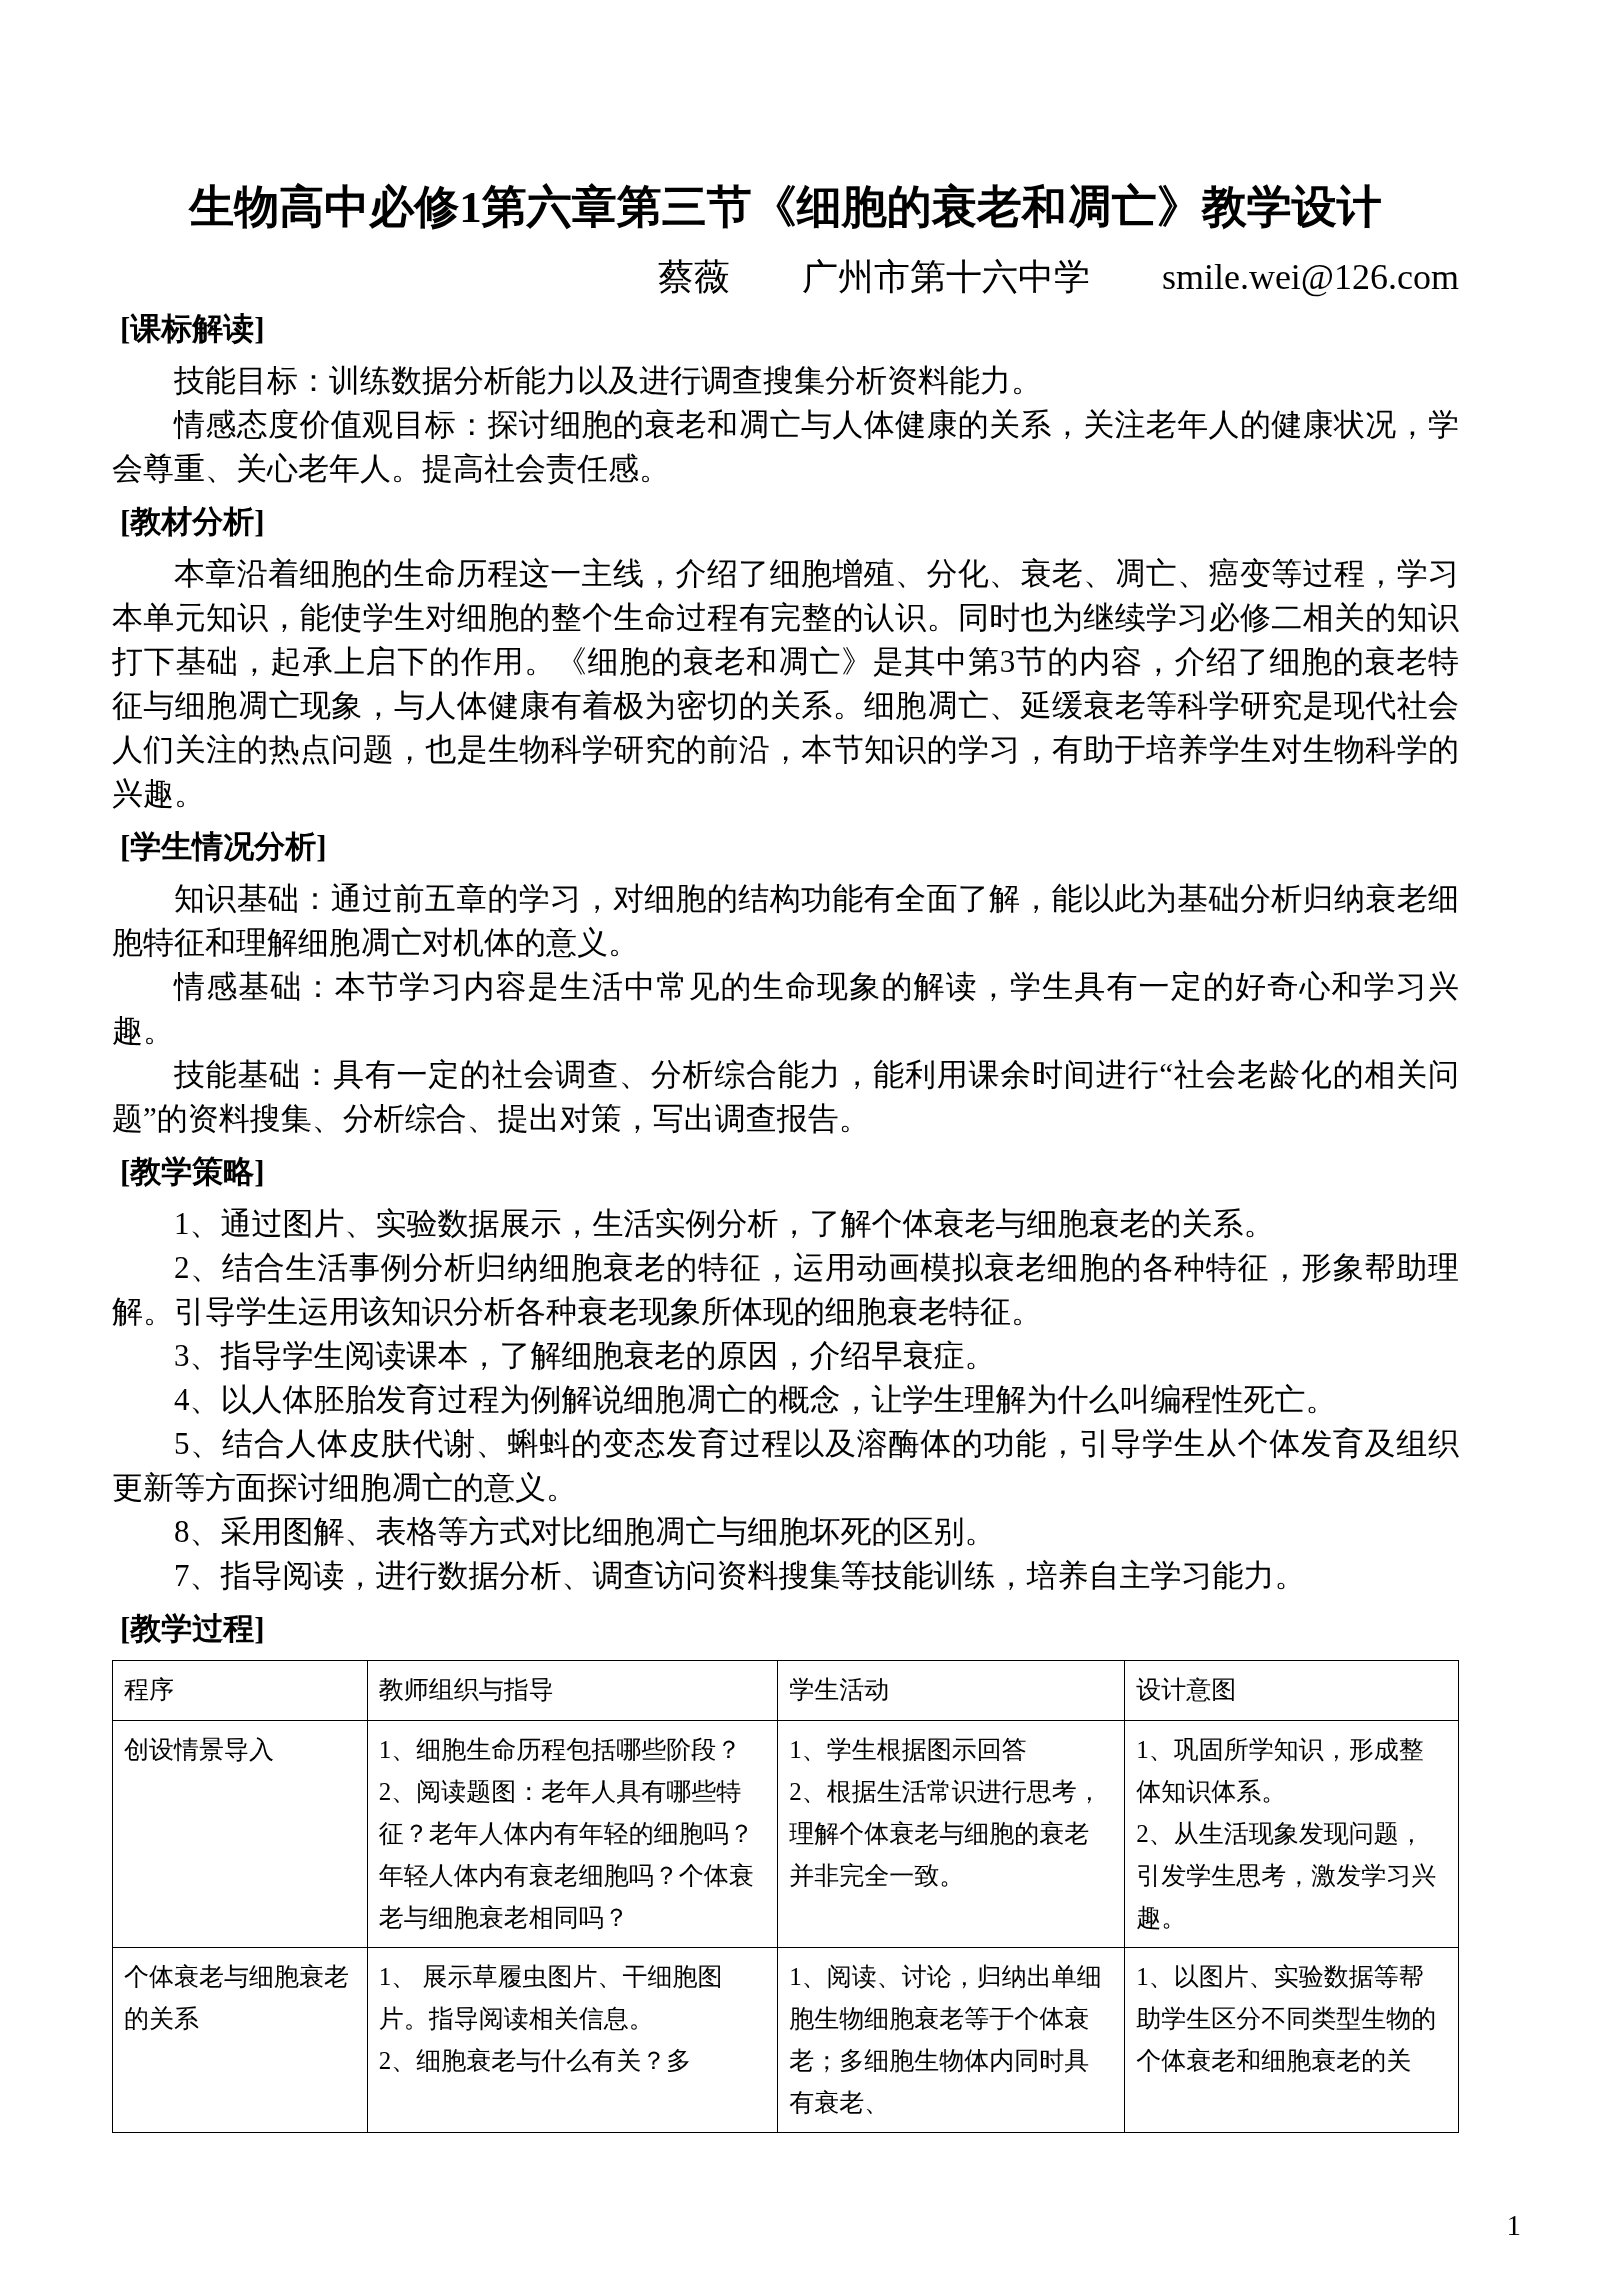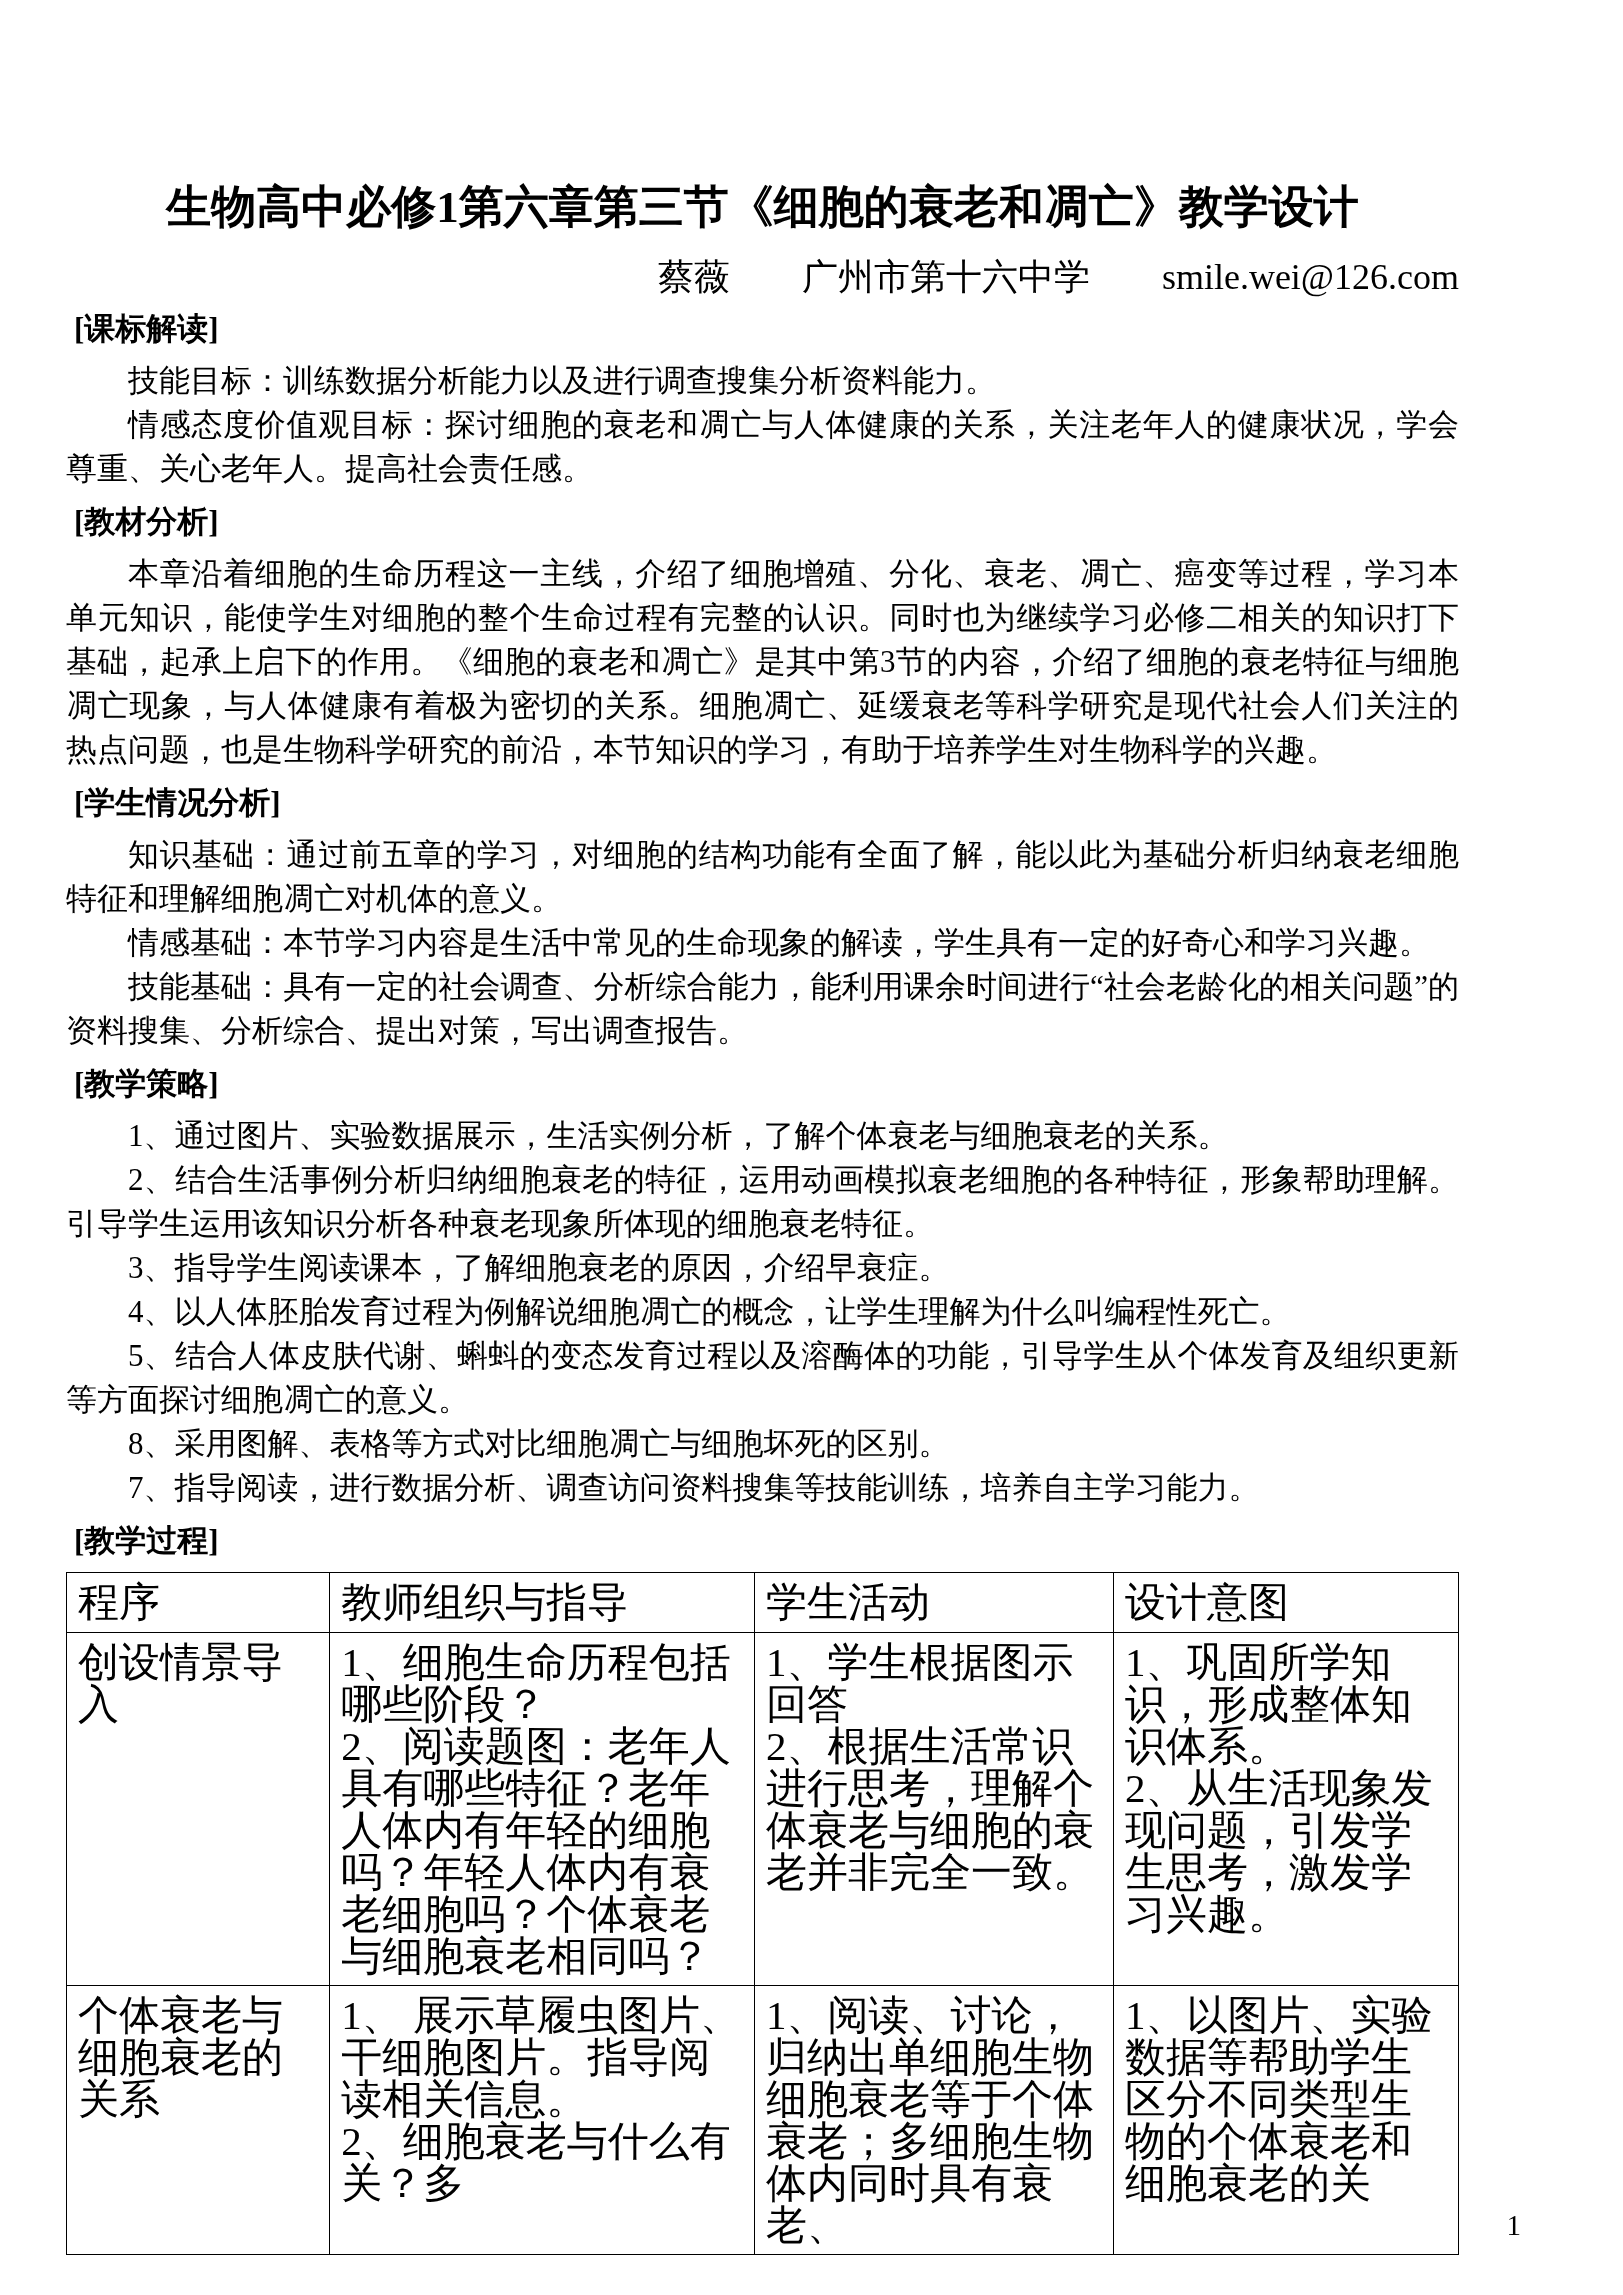--- a/index.html
+++ b/index.html
@@ -10,21 +10,21 @@
     font-family: "Liberation Serif", "DejaVu Serif", serif;
   }
   .page {
     position: relative;
     width: 1623px;
     height: 2295px;
     overflow: hidden;
     background: #ffffff;
   }
   .content {
-    padding: 177px 164px 0 66px;
+    padding: 177px 164px 0 112px;
   }
   .title {
     margin: 0 0 17.7px 0;
     font-size: 45px;
     font-weight: bold;
     text-align: center;
     line-height: 61px;
   }
   .byline {
     text-align: right;
@@ -47,21 +47,21 @@
   }
   .tbl {
     width: 100%;
     border-collapse: collapse;
     table-layout: fixed;
     margin-top: 9.5px;
   }
   .tbl th, .tbl td {
     border: 1.4px solid #000000;
     padding: 8.2px 11px;
-    font-size: 41px;
+    font-size: 25px;
     line-height: 42px;
     vertical-align: top;
     text-align: left;
     font-weight: normal;
     white-space: pre-line;
     word-break: break-all;
   }
   .c1 { width: 245px; }
   .c2 { width: 395px; }
   .c3 { width: 334px; }

